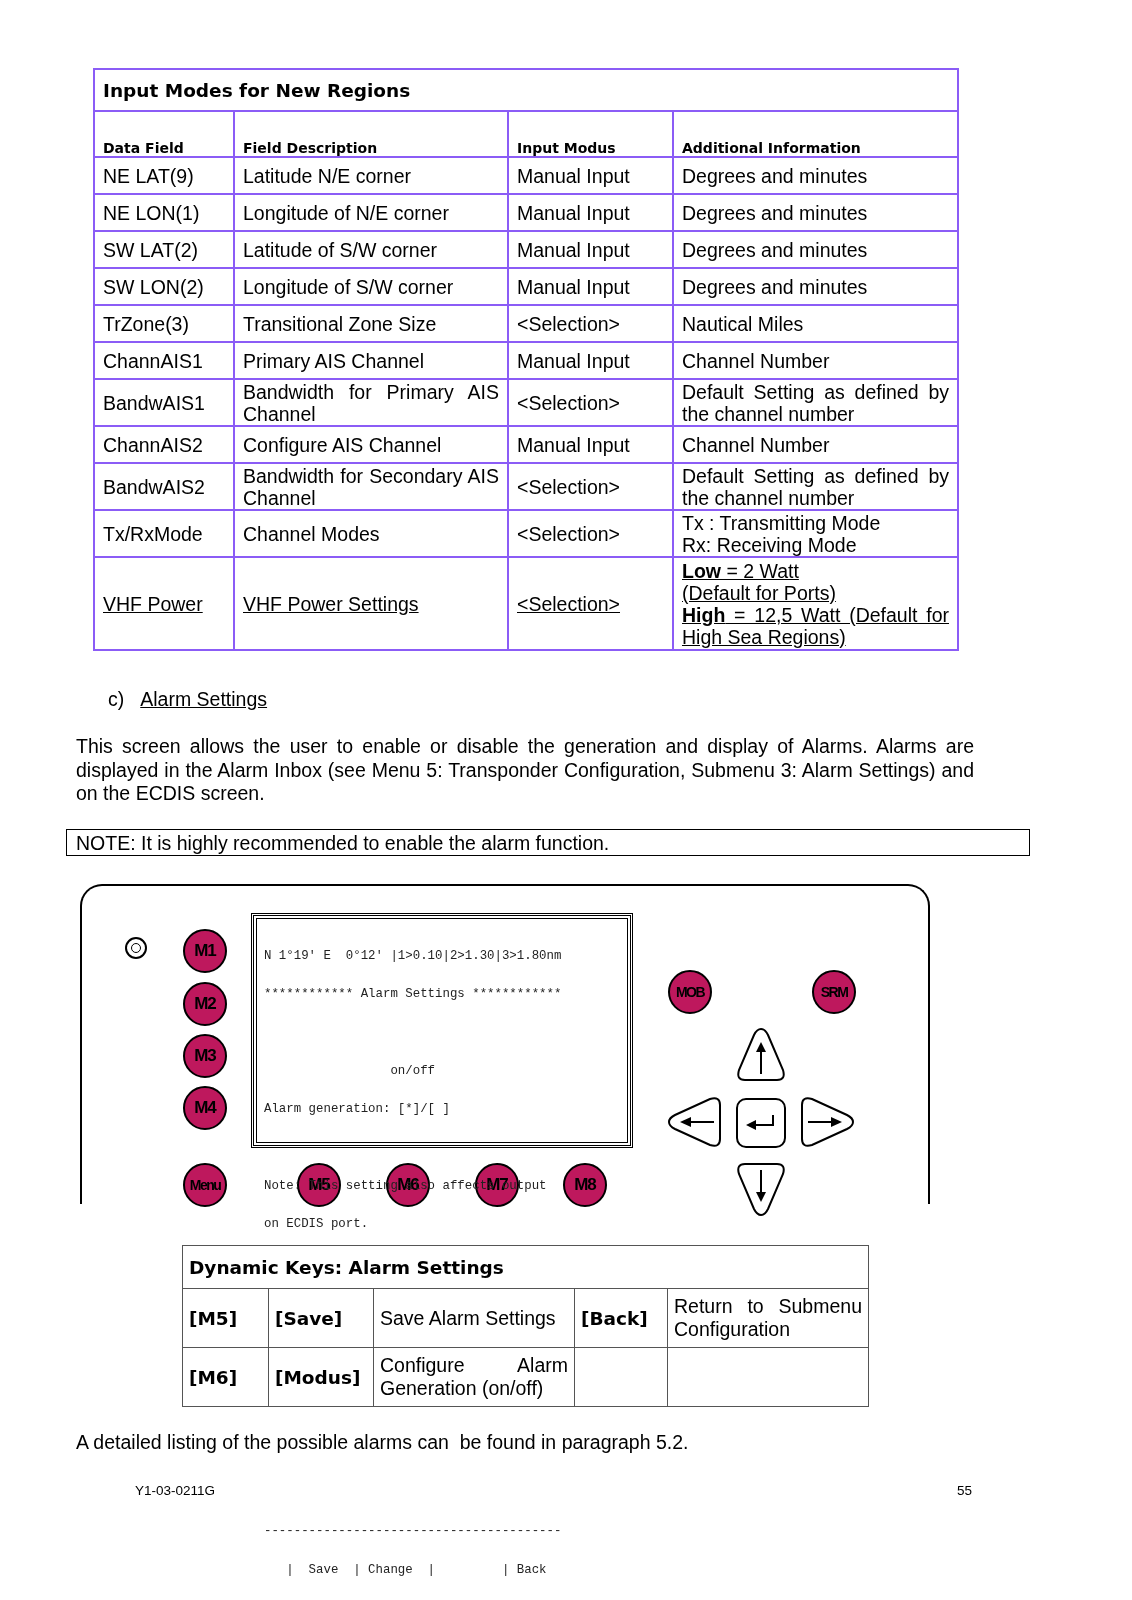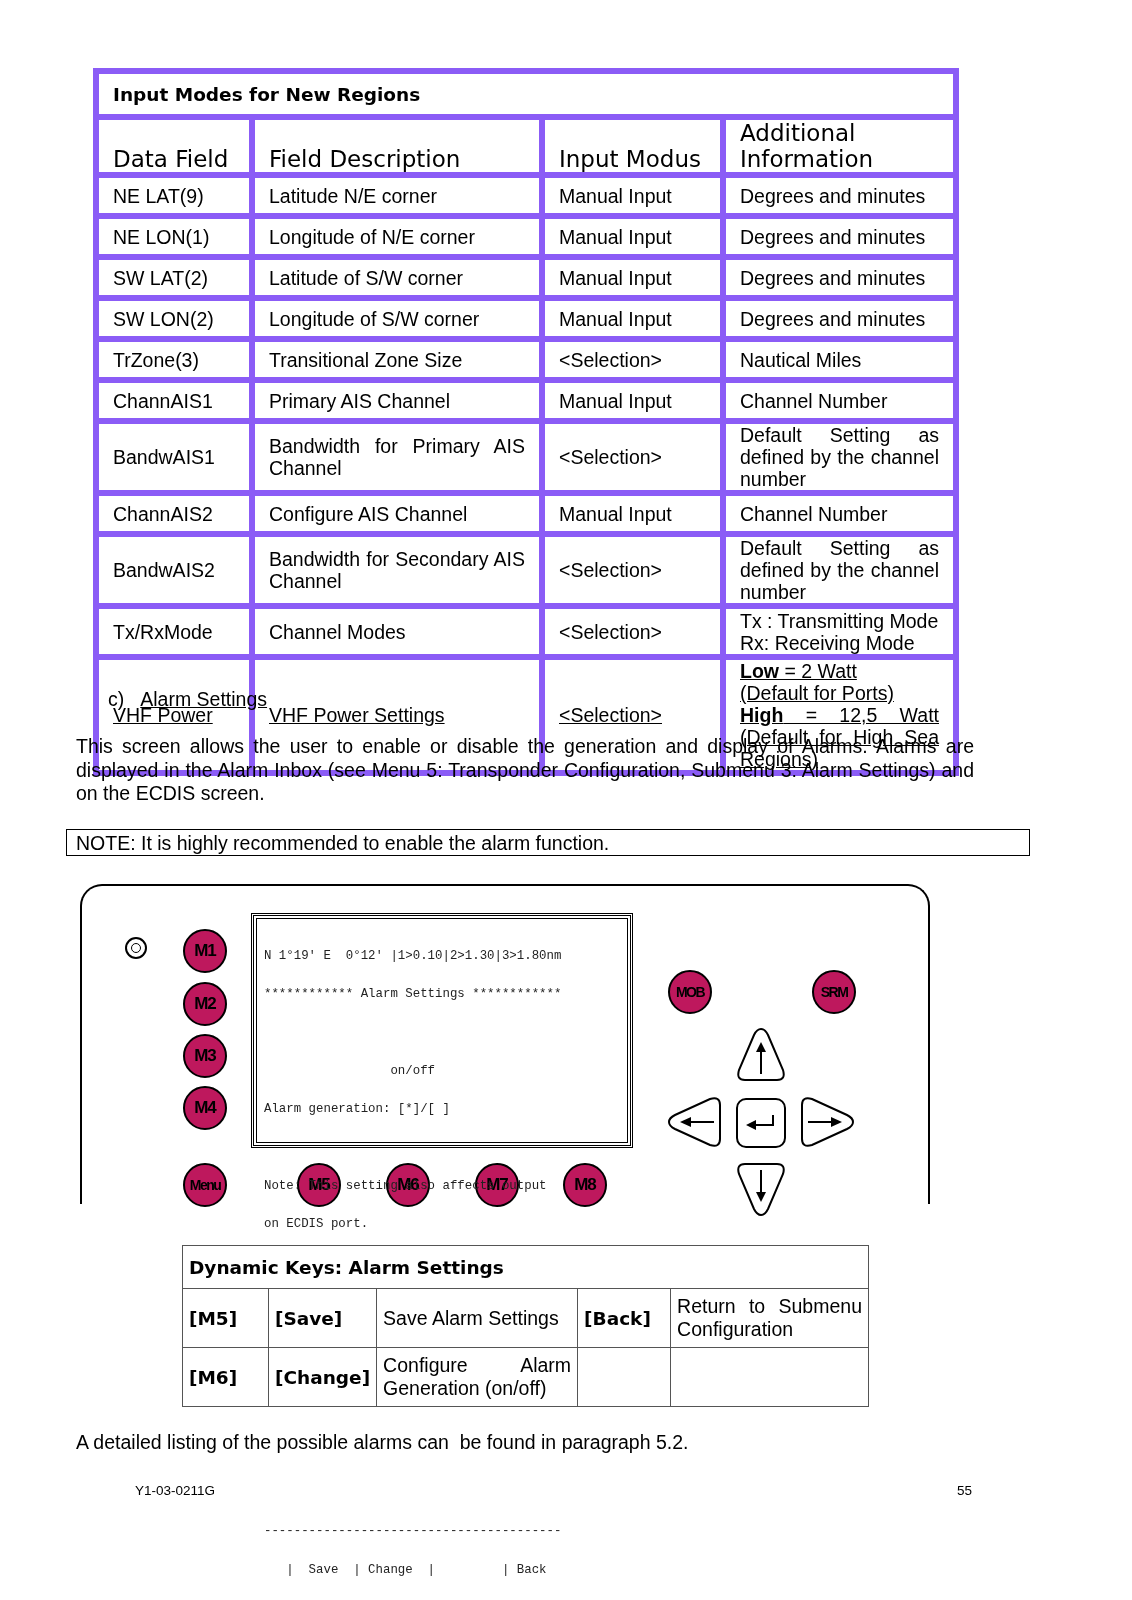--- a/index.html
+++ b/index.html
@@ -3,26 +3,26 @@
 <meta charset="utf-8">
 <style>
   html, body { margin:0; padding:0; background:#ffffff; }
   body { width:1132px; height:1600px; position:relative; overflow:hidden;
          font-family:"Liberation Sans", sans-serif; color:#000; }
   .abs { position:absolute; }
 
   
   table.modes { position:absolute; left:93px; top:68px; width:866px;
                 border-collapse:collapse; font-size:19.5px; }
-  table.modes td, table.modes th { border:6px solid #8b5cf6; padding:0 14px;
+  table.modes td, table.modes th { border:2px solid #8b5cf6; padding:0 8px;
                 vertical-align:middle; text-align:left; }
   table.modes .cap { font-family:"DejaVu Sans", sans-serif; font-weight:bold;
                 font-size:18.5px; height:40px; }
-  table.modes th { font-family:"DejaVu Sans", sans-serif; font-weight:normal;
-                font-size:23px; height:44px; vertical-align:bottom; padding-bottom:0; }
+  table.modes th { font-family:"DejaVu Sans", sans-serif; font-weight:bold;
+                font-size:14px; height:44px; vertical-align:bottom; padding-bottom:0; }
   table.modes td.c { height:35px; line-height:22px; }
   table.modes td.j { text-align:justify; text-align-last:left; }
   .row2 td.c { height:45px !important;margin-left:7px; }
   .row4 td.c { height:91px !important;text-decoration:underline; }
 
   
   .sec { left:108px; top:688px; font-size:19.5px; }
   .sec u { margin-left:16px; }
   .para { left:76px; top:735px; width:898px; font-size:19.5px; line-height:23.5px;
           text-align:justify; text-align-last:left; }
@@ -240,21 +240,21 @@
       </tr>
   <tr class="r">
     <td class="b" style="width:73px">[M5]</td>
     <td class="b" style="width:92px">[Save]</td>
     <td style="width:188px" class="j">Save Alarm Settings</td>
     <td class="b" style="width:80px">[Back]</td>
     <td class="j">Return to Submenu Configuration</td>
   </tr>
   <tr class="r">
     <td class="b">[M6]</td>
-    <td class="b">[Change]</td>
+    <td class="b">[Modus]</td>
     <td class="j">Configure Alarm Generation (on/off)</td>
     <td class="b">&nbsp;</td>
     <td>&nbsp;</td>
   </tr>
 </tbody>
   </table>
 
 <div class="abs final" style="white-space:pre">A detailed listing of the possible alarms can  be found in paragraph 5.2.</div>
 <div class="abs foot-l">Y1-03-0211G</div>
 <div class="abs foot-r">55</div>

